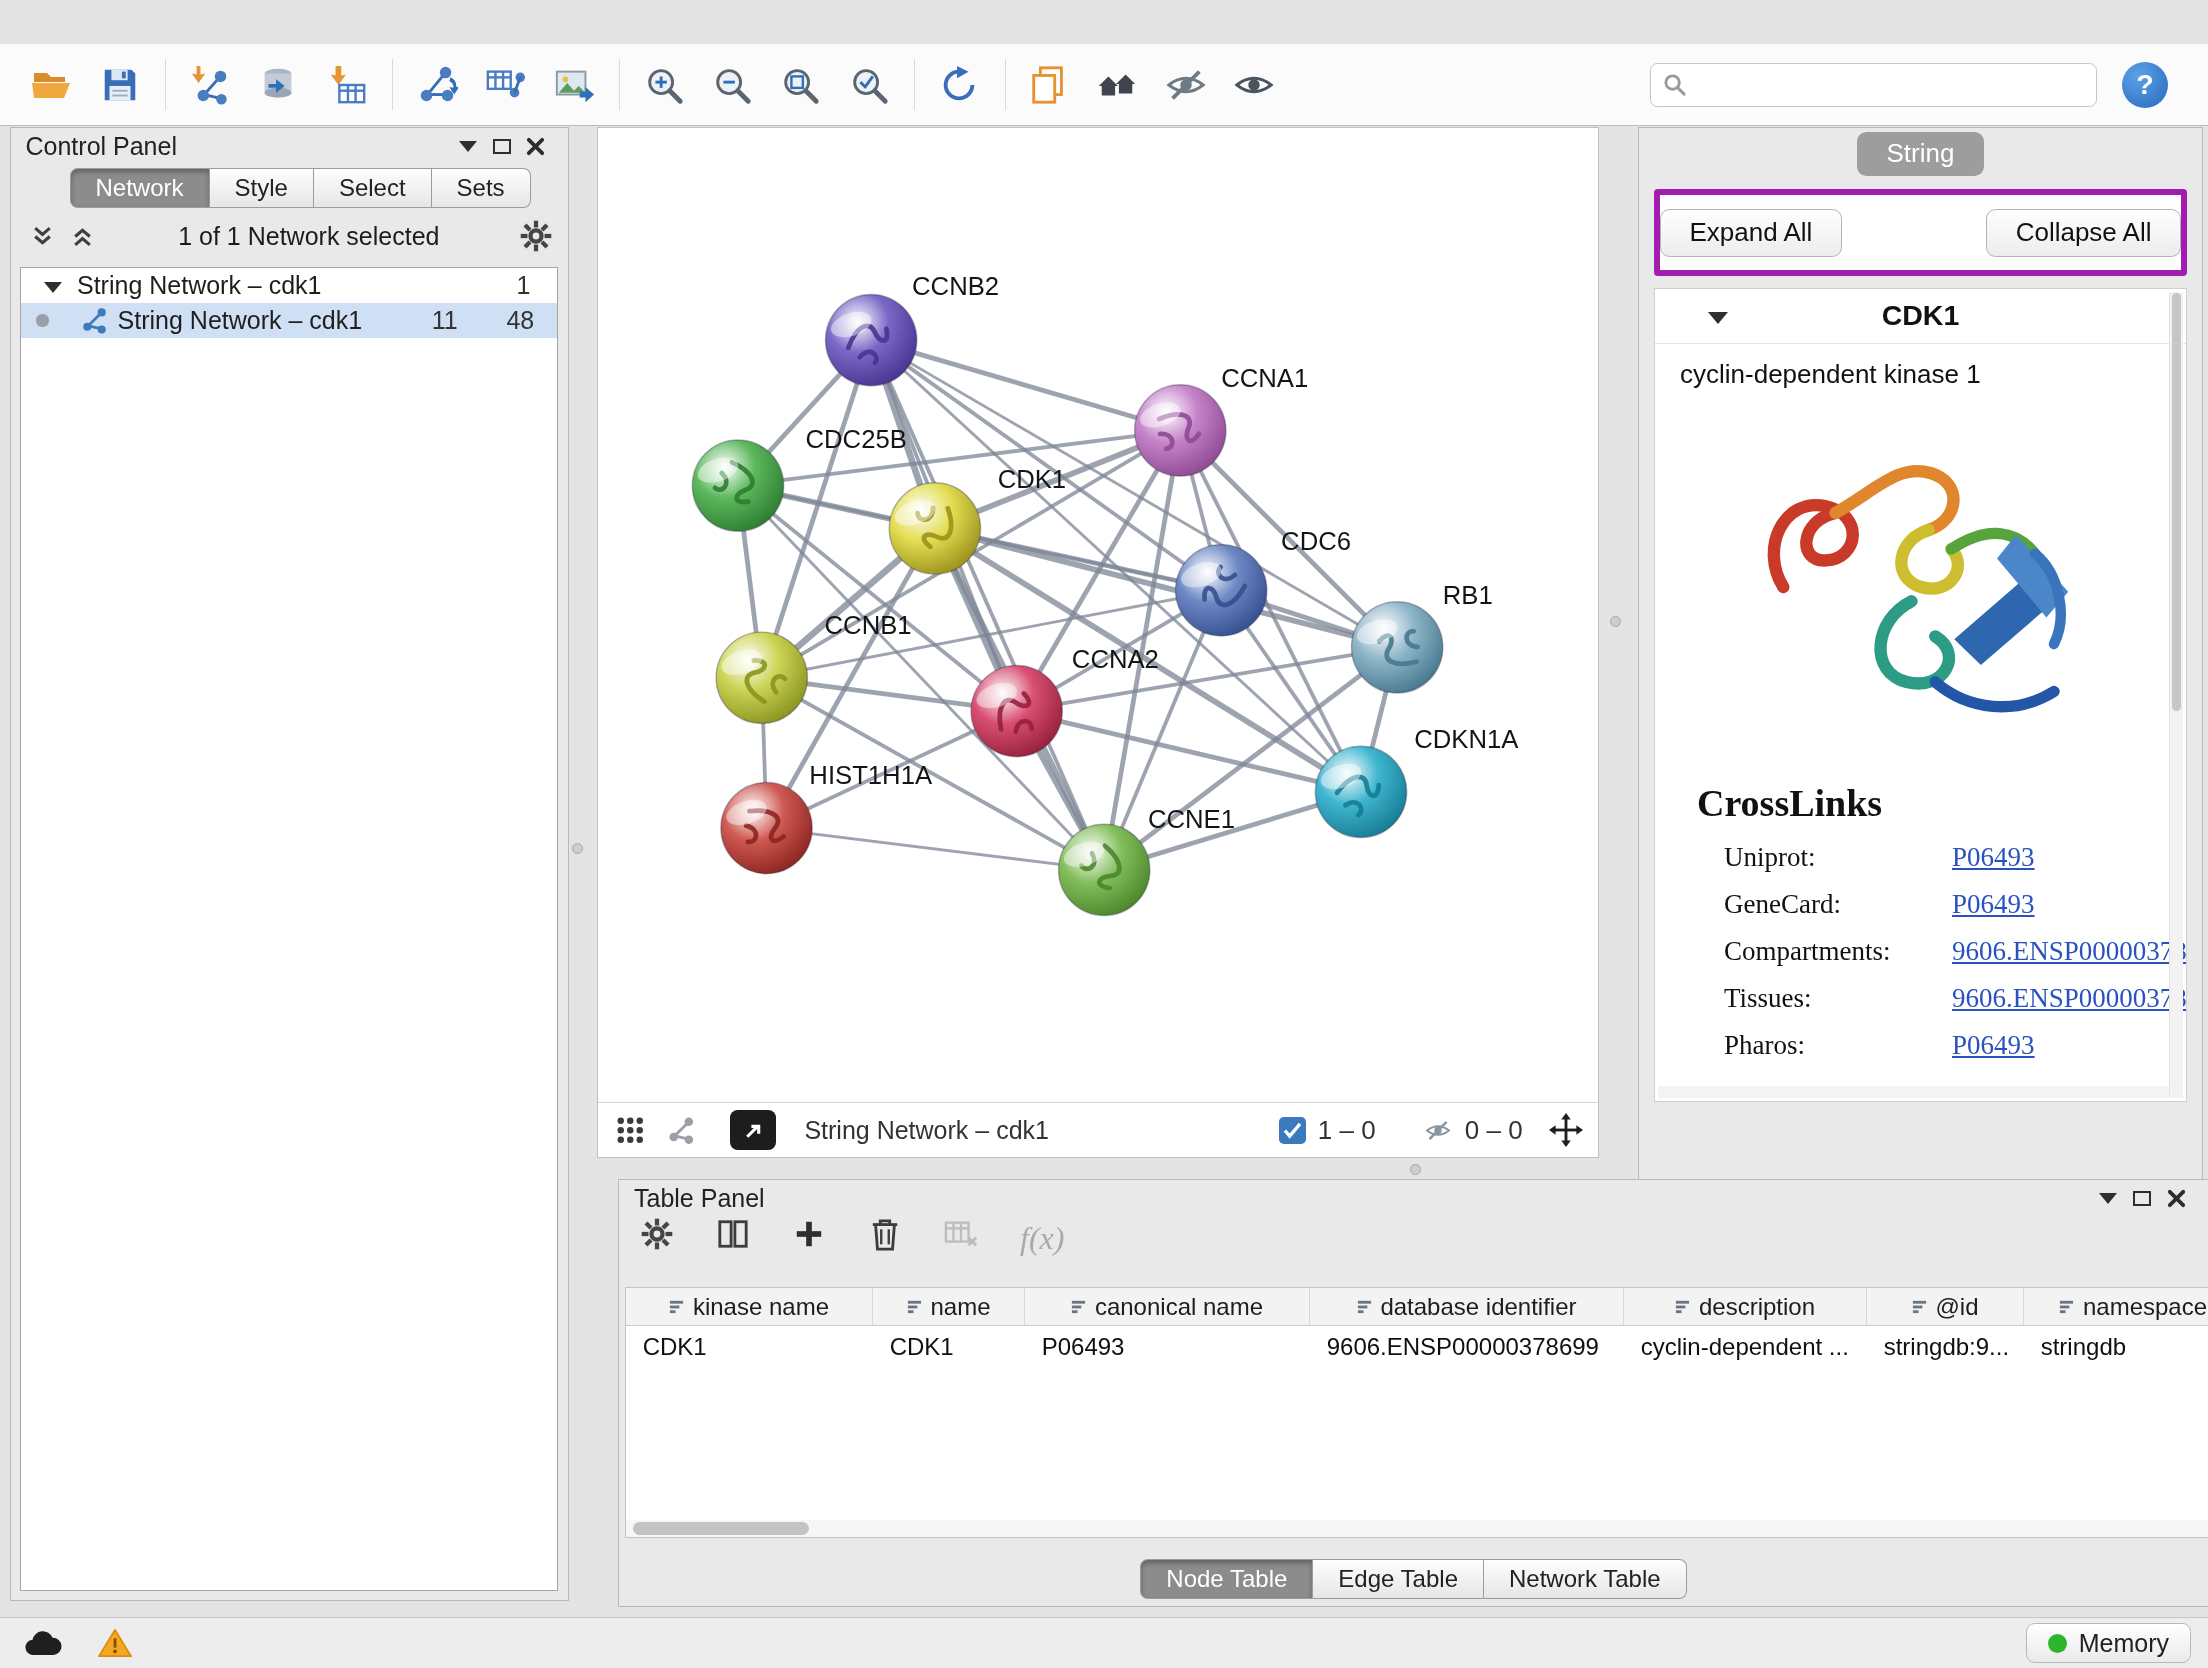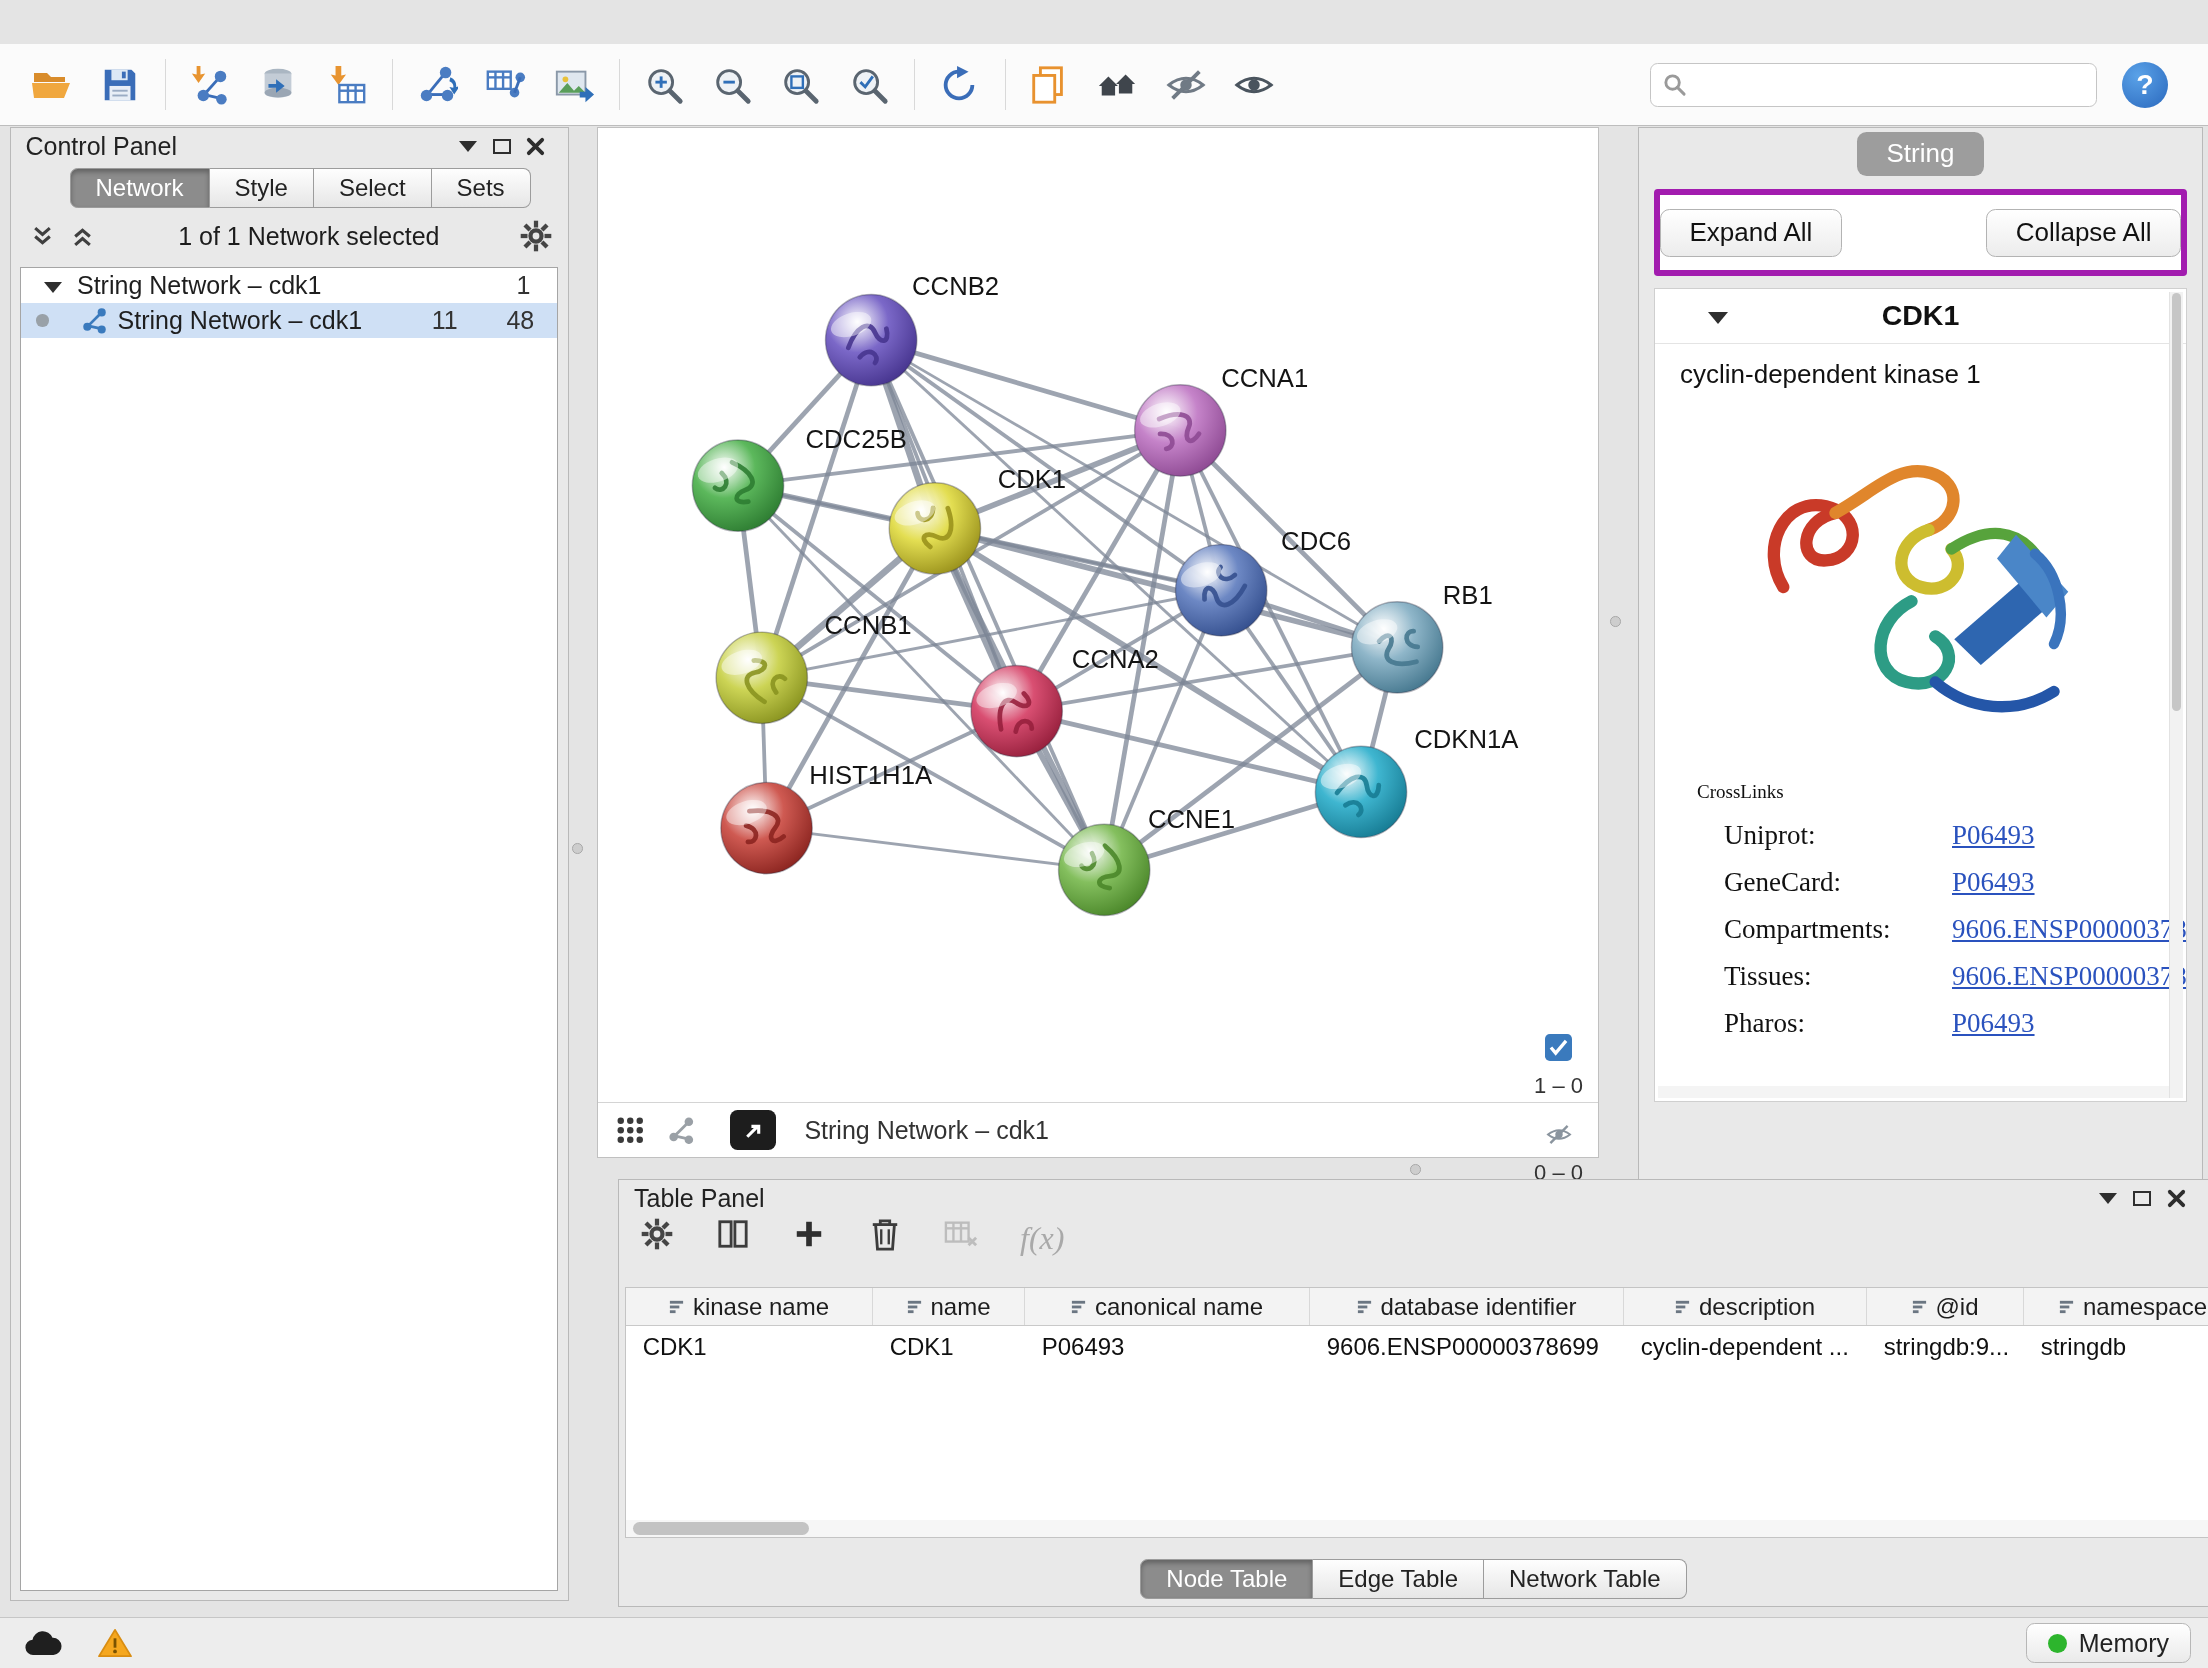--- a/index.html
+++ b/index.html
@@ -80,41 +80,41 @@
 
   
   #net-canvas { position: absolute; left: 597px; top: 127px; width: 1002px; height: 1031px; background: #fff; border: 1px solid #c0c0c0; }
   #net-svg { display: block; }
   .net-footer {
     position: absolute; left: 0; right: 0; bottom: 0; height: 55px;
     border-top: 1px solid #d4d4d4; background: #fff;
     display: flex; align-items: center; padding: 0 15px; gap: 17px;
   }
   .nf-title { font-size: 25px; color: #333; margin-left: 11.4px; }
-  .nf-right { margin-left: auto; display: flex; align-items: center; gap: 11.4px; font-size: 22px; color: #333; flex-direction: column; }
+  .nf-right { margin-left: auto; display: flex; align-items: center; gap: 11.4px; font-size: 26px; color: #333; }
   .birdseye { width: 46px; height: 40px; background: #1d1d1d; border-radius: 7.6px; display: flex; align-items: center; justify-content: center; margin-left: 15px; }
   .checkbox { width: 27px; height: 27px; background: #3a7abd; border-radius: 4.8px; display: flex; align-items: center; justify-content: center; }
   .gap26 { width: 25px; }
 
   
   #results-panel { left: 1638px; top: 127px; width: 565px; height: 1474px; }
   .badge { margin: 3.8px auto 0; width: max-content; padding: 6.7px 30px; border-radius: 9.5px; background: var(--badge); color: #fff; font-size: 26px; }
   .rp-buttons {
     margin: 13.3px 15px 0; background: #fff; border: 6px solid #a21caf; border-radius: 3.8px;
     padding: 13.3px 0; display: flex; justify-content: space-between; gap: 52px;
   }
   .btn { padding: 7.6px 28.5px; font-size: 26px; border: 1px solid #b3b3b3; border-radius: 9.5px; background: linear-gradient(#ffffff, #ececec); color: #111; }
   .rp-card { margin: 11.4px 15px 0; background: #fff; border: 1px solid #cfcfcf; height: 814px; position: relative; overflow: hidden; }
   .rp-card-head { height: 55px; border-bottom: 1px solid #e4e4e4; display: flex; align-items: center; position: relative; }
   .rp-card-head .tri { position: absolute; left: 53px; top: 23px; width: 0; height: 0; border-left: 10.5px solid transparent; border-right: 10.5px solid transparent; border-top: 12.4px solid #2e2e2e; }
   .rp-card-title { flex: 1; text-align: center; font-weight: 700; font-size: 28.5px; color: #111; }
   .rp-sub { padding: 15px 25px 0; font-size: 26px; color: #111; }
   .protein { display: block; margin: 7.6px auto 0; }
   .crosslinks { margin: 23px 0 0 42px; font-family: "Liberation Serif", serif; color: #111; }
-  .crosslinks .clh { font-size: 19px; font-weight: 400; }
+  .crosslinks .clh { font-size: 38px; font-weight: 700; }
   .cl-grid { display: grid; grid-template-columns: 228px auto; row-gap: 16px; margin: 17px 0 0 27px; font-size: 27px; }
   .cl-link { color: var(--link); text-decoration: underline; }
   .rp-scroll { position: absolute; top: 2.9px; right: 2.9px; bottom: 2.9px; width: 14.3px; background: #f2f2f2; border-left: 1px solid #e2e2e2; }
   .rp-thumb { position: absolute; top: 1.9px; left: 1.9px; width: 9.5px; height: 418px; border-radius: 5.7px; background: #c6c6c6; }
   .rp-hstrip { position: absolute; left: 2.9px; right: 17px; bottom: 2.9px; height: 11.4px; background: #f4f4f4; }
 
   
   #table-panel { left: 618px; top: 1179px; width: 1590px; height: 428px; border-right: none; }
   .tp-toolbar { display: flex; align-items: flex-start; gap: 42px; height: 61px; padding: 0 7.6px 0 21px; margin-top: 3.8px; }
   .fx { font-family: "Liberation Serif", serif; font-style: italic; font-size: 32px; color: #a9a9a9; }

